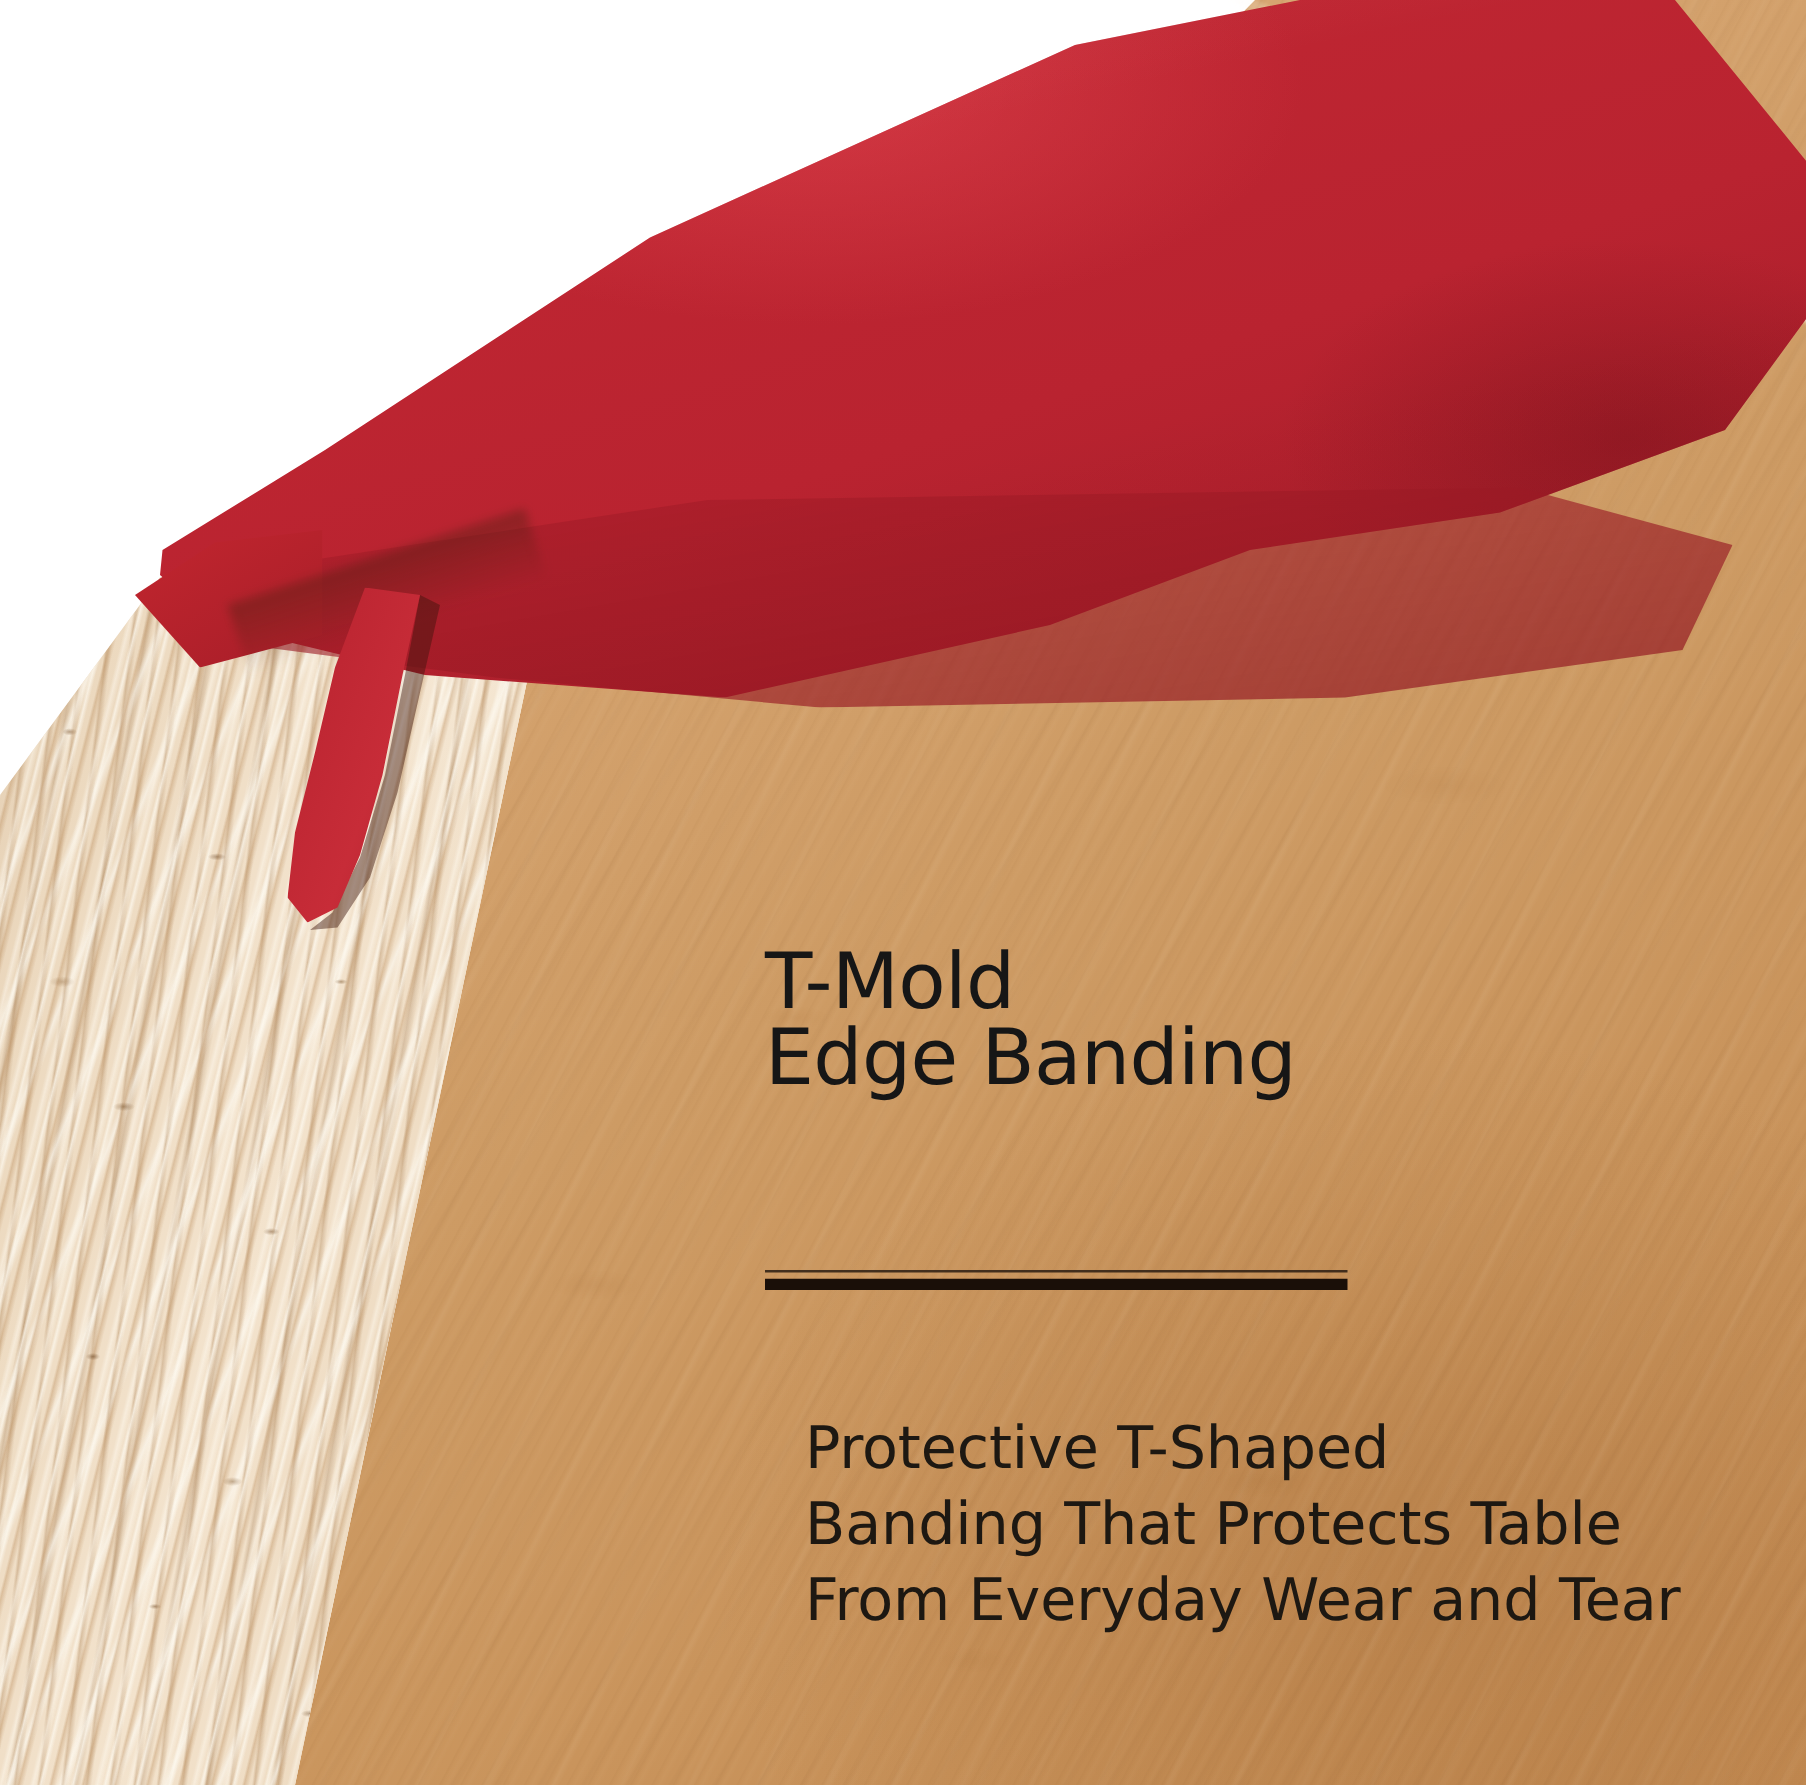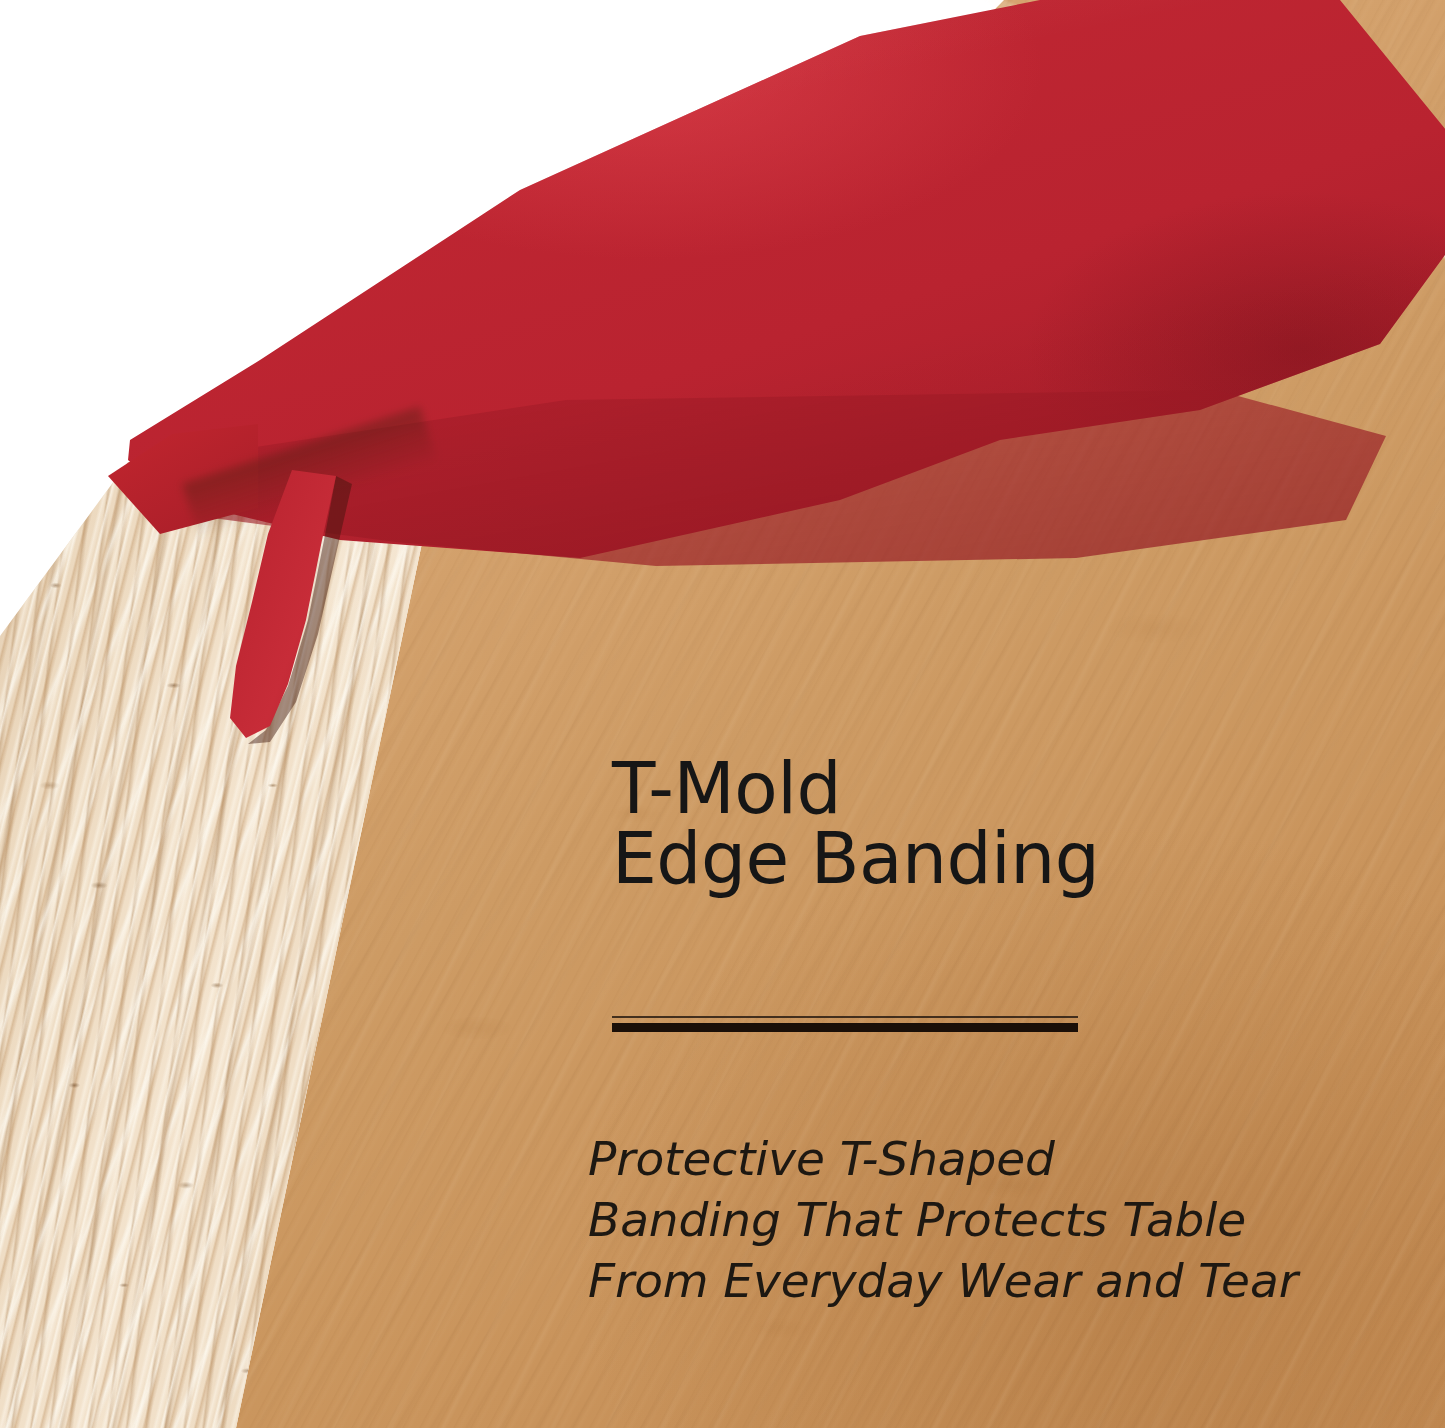--- a/index.html
+++ b/index.html
@@ -331,21 +331,21 @@
     left: 612px;
     top: 754px;
     width: 760px;
   }
 
   .headline {
     margin: 0;
     color: #161616;
     font-family: "DejaVu Sans", sans-serif;
     font-weight: 400;
-    font-size: 71px;
+    font-size: 62px;
     line-height: 0.99;
     letter-spacing: -0.5px;
     white-space: pre-line;
   }
 
   .rules {
     position: absolute;
     left: 612px;
     top: 1016px;
     width: 466px;
@@ -361,32 +361,31 @@
     height: 5px;
   }
 
   .rule-thick {
     height: 9px;
     background: #1a0f08;
   }
 
   .subcopy {
     position: absolute;
-    left: 588px;
+    left: 644px;
     top: 1128px;
     width: 780px;
     margin: 0;
     color: #1d1812;
     font-family: "DejaVu Sans", sans-serif;
     font-weight: 400;
     font-size: 47px;
     line-height: 1.30;
     letter-spacing: -0.1px;
     white-space: pre-line;
-    font-style: italic;
   }
 </style>
 </head>
 <body>
 
 <div id="stage">
 
   <div class="backdrop"></div>
 
   <div class="wood-face">

